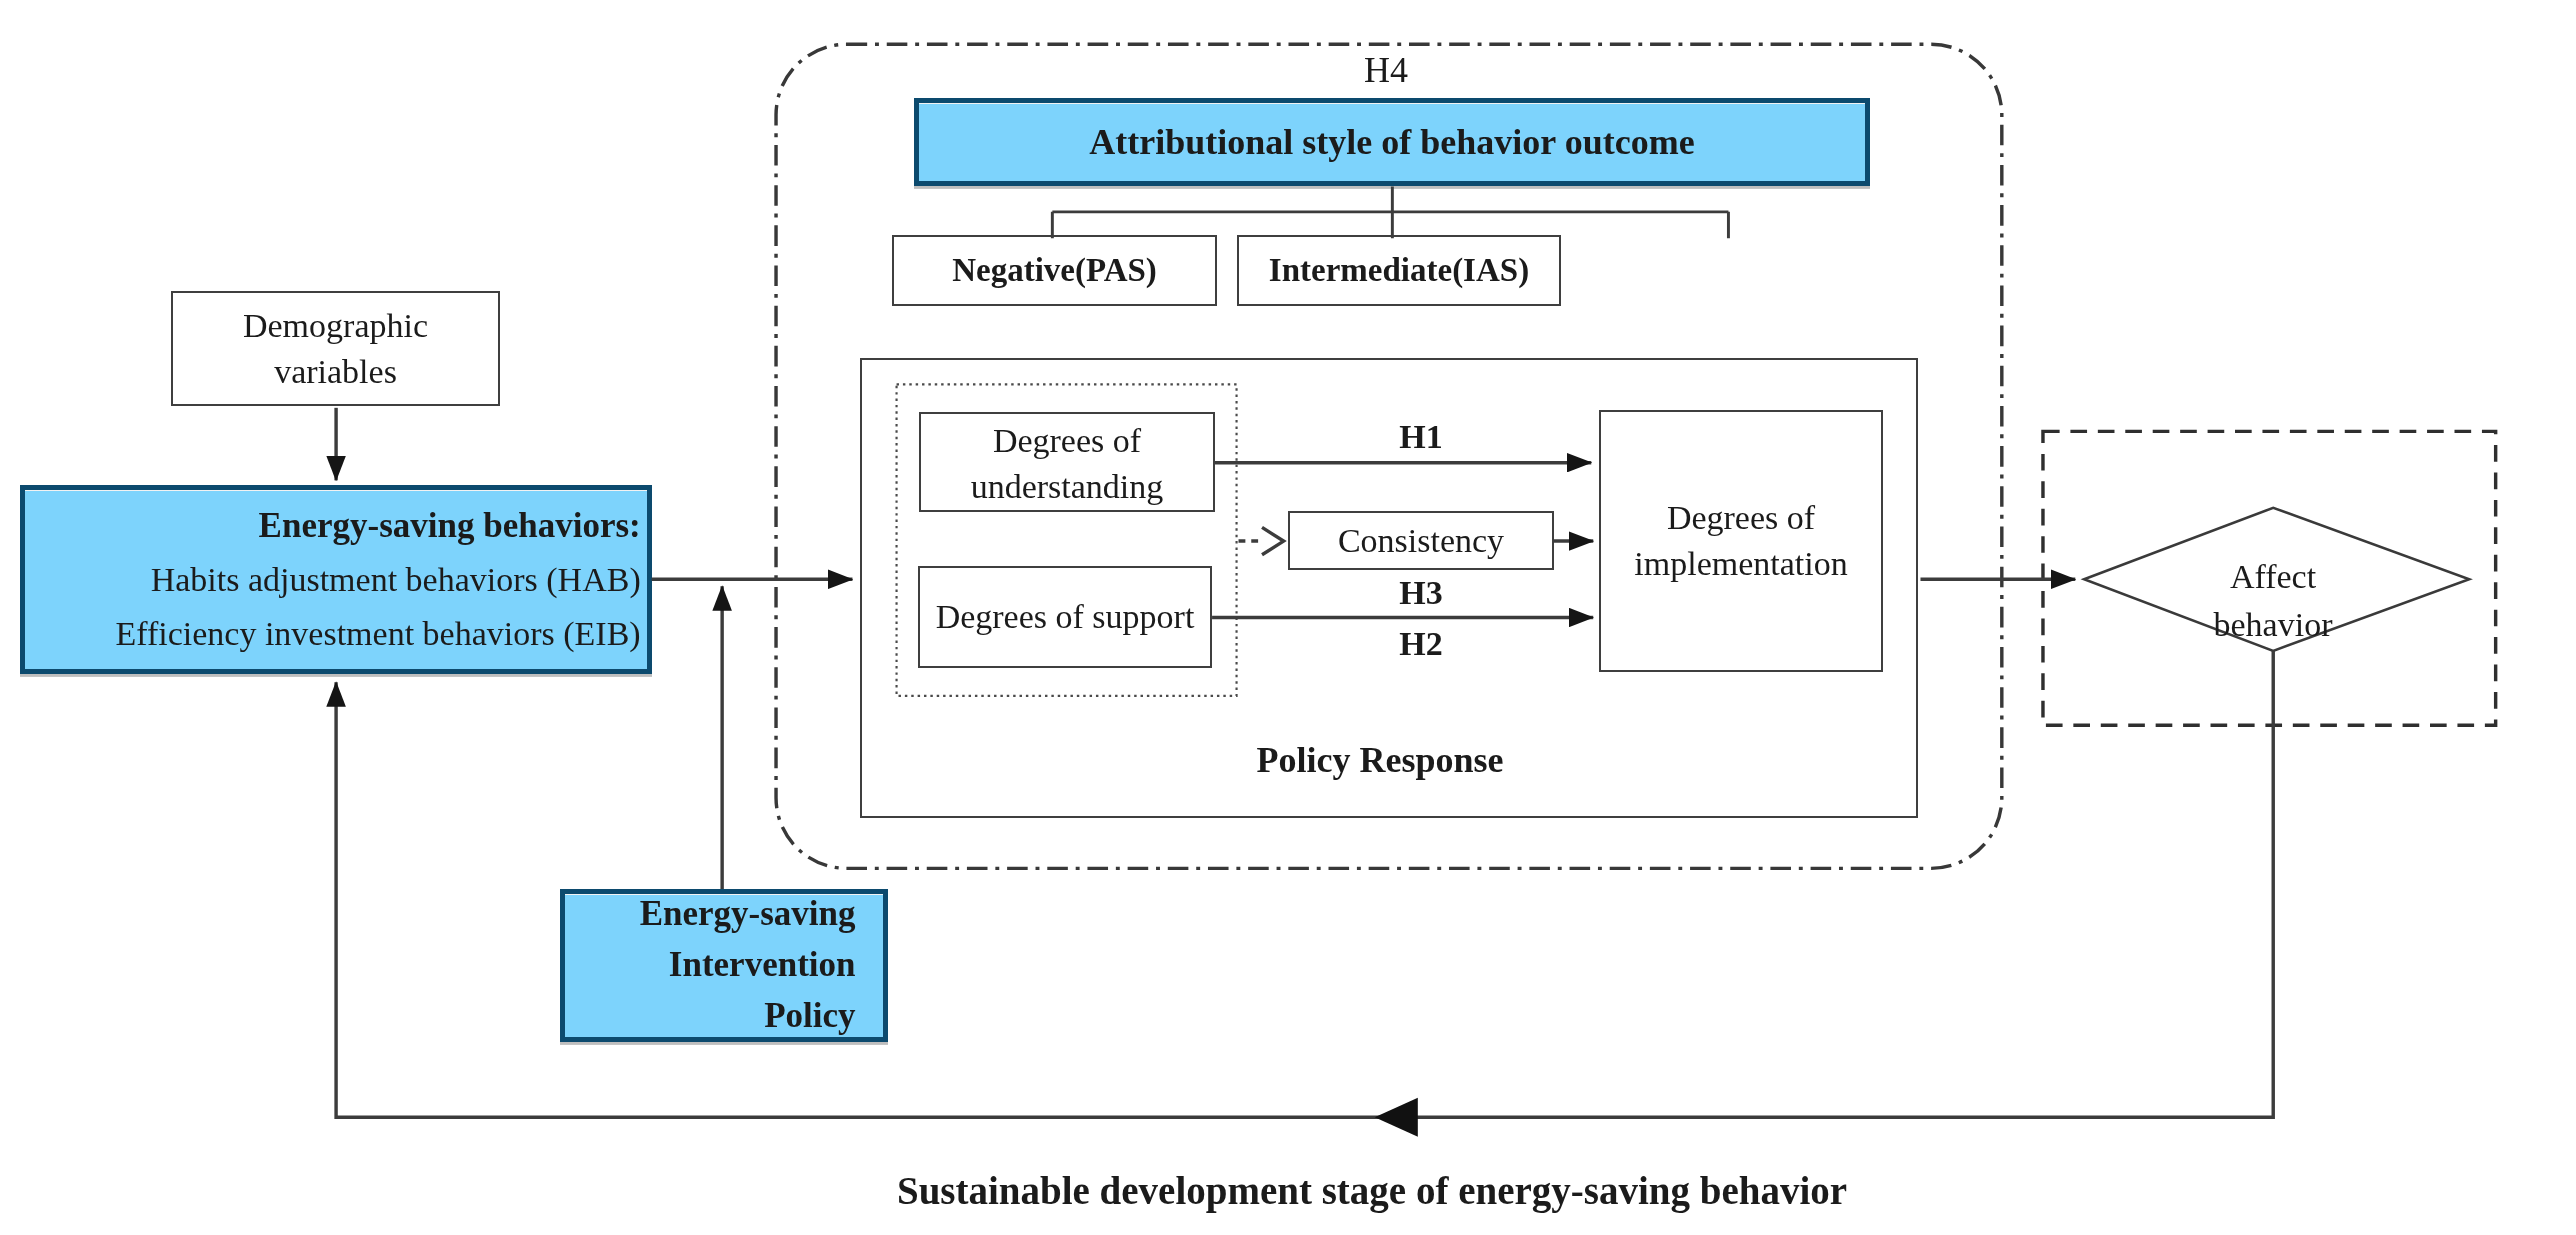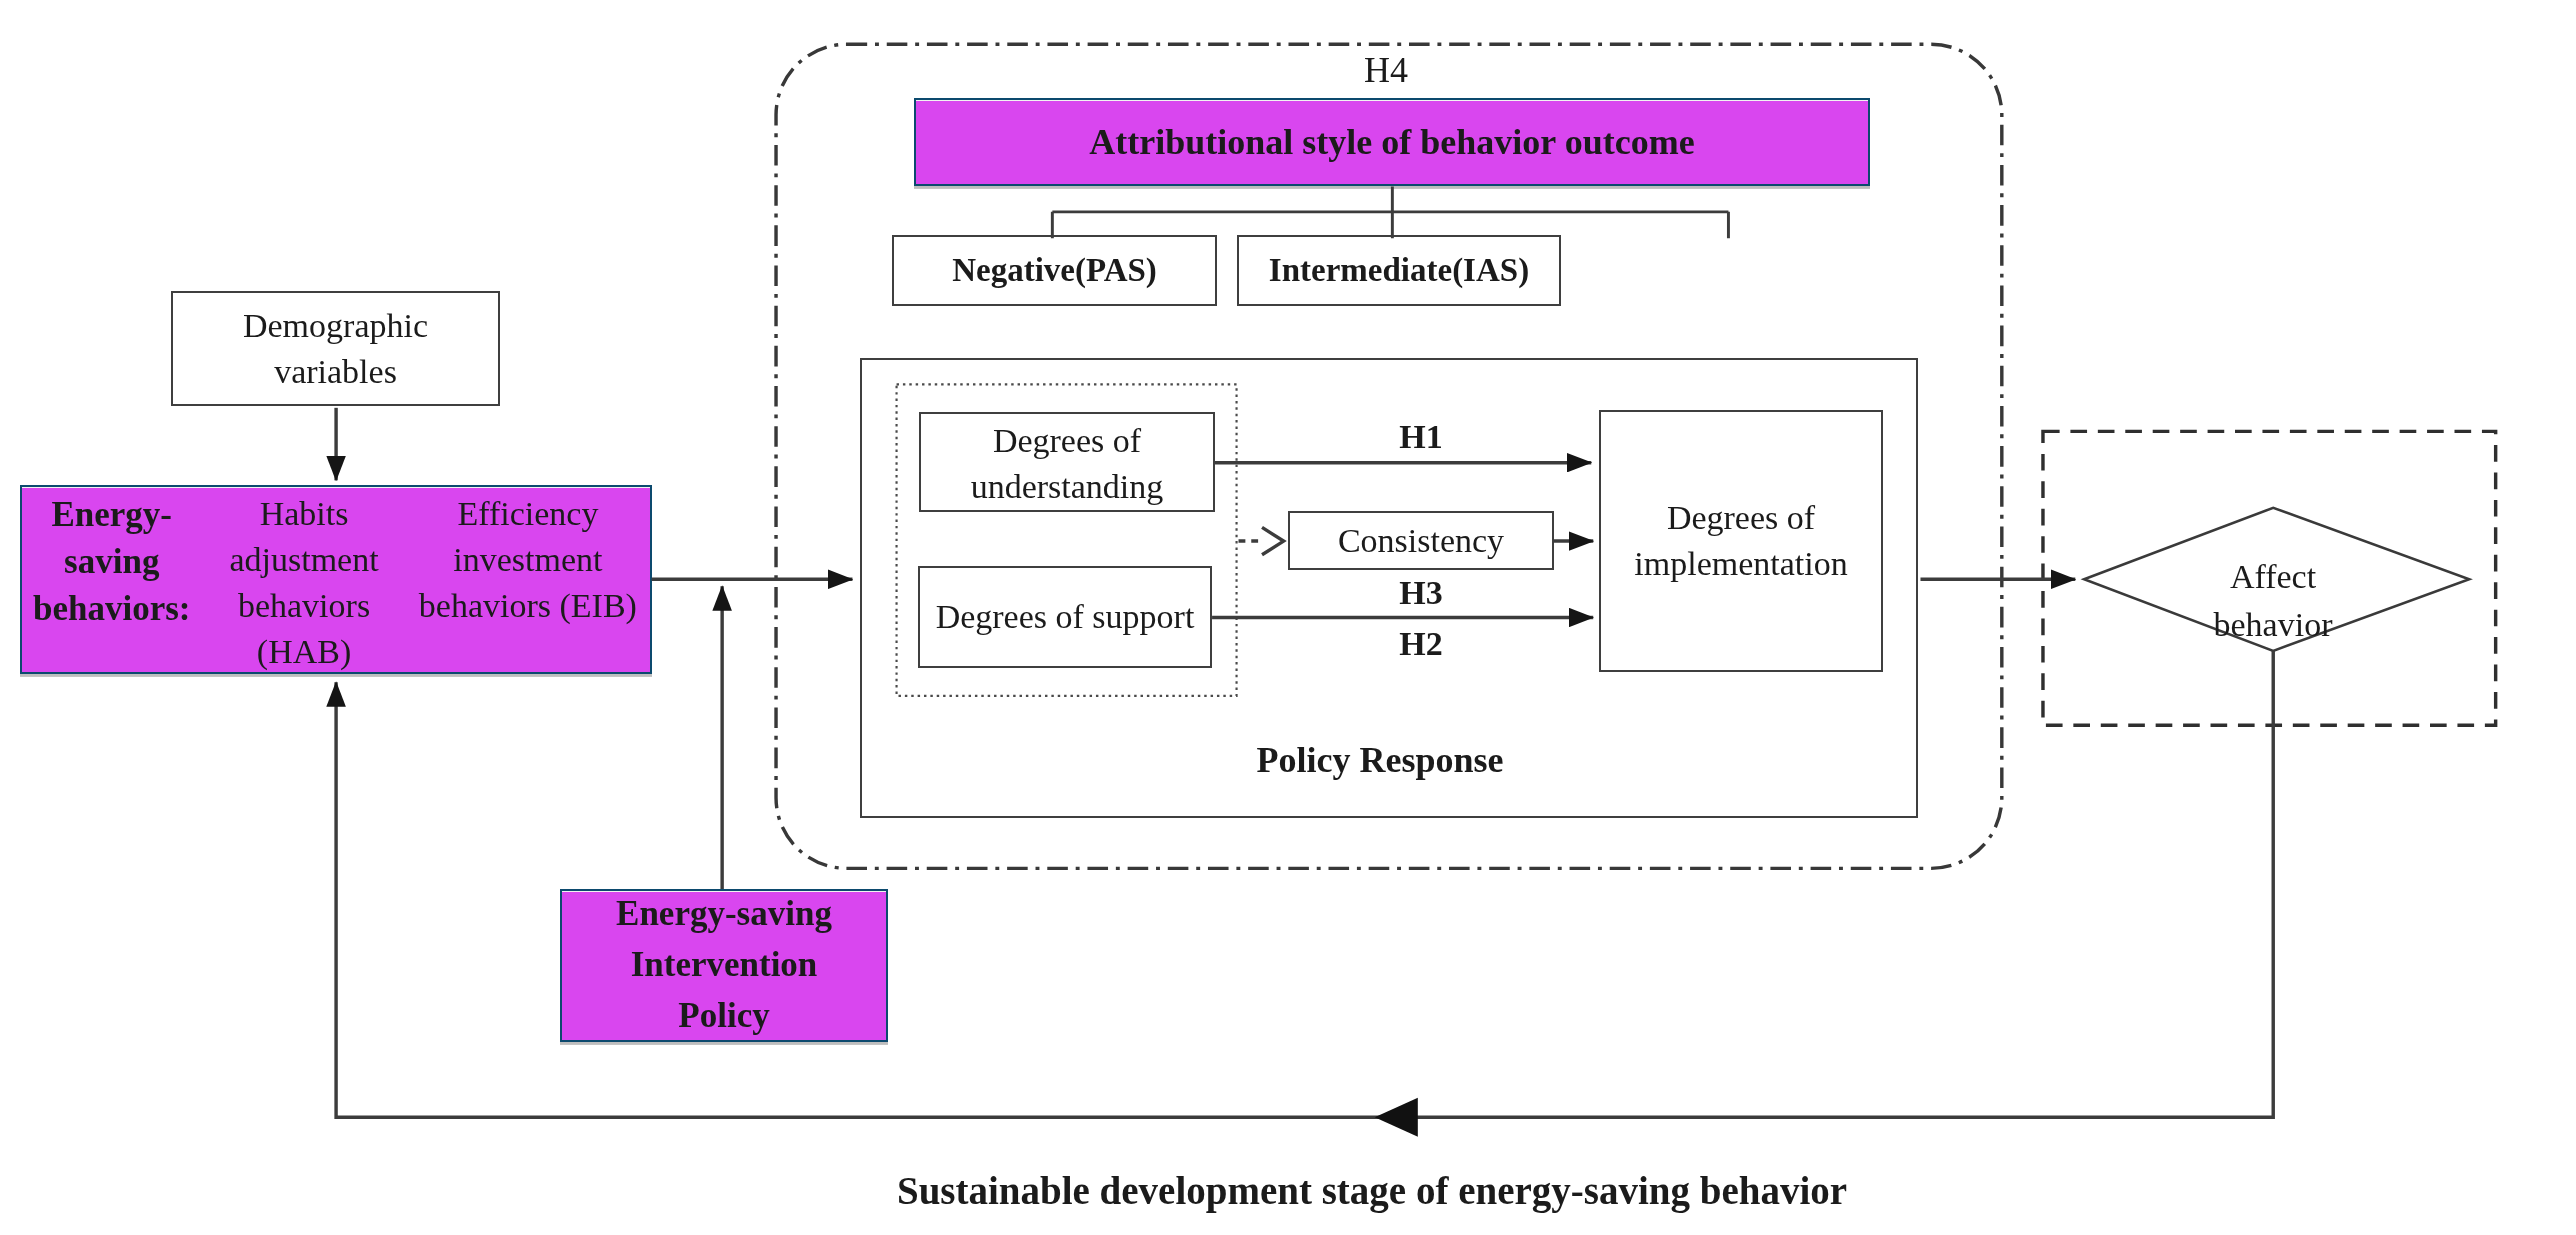--- a/index.html
+++ b/index.html
@@ -7,29 +7,29 @@
     position:relative;width:2576px;height:1236px;background:#ffffff;
     font-family:"Liberation Serif","DejaVu Serif",serif;color:#1b1b1b;
     overflow:hidden;
   }
   .stage svg.wires{position:absolute;left:0;top:0;z-index:2;pointer-events:none;}
   .box{
     position:absolute;z-index:1;display:flex;align-items:center;justify-content:center;
     text-align:center;box-sizing:border-box;line-height:1.35;
   }
   .wbox{background:#ffffff;border:2.9px solid #3f3f3f;}
-  .gbox{background:#d946ef;border:2px solid #0c4a6e;box-shadow:0 2.9px 0 rgba(110,110,110,.45), inset 0 1px 0 #f2f2f2;}
+  .gbox{background:#7dd3fc;border:5px solid #0c4a6e;box-shadow:0 2.9px 0 rgba(110,110,110,.45), inset 0 1px 0 #f2f2f2;text-align:right;}
   .lbl{position:absolute;z-index:3;display:flex;align-items:center;justify-content:center;text-align:center;}
   .bold{font-weight:bold;}
   .fs34{font-size:33px;}
   .fs35{font-size:34px;}
   .fs36{font-size:35px;}
   .fs37{font-size:36px;}
   .fs40{font-size:39px;}
-  .energy-inner{display:flex;flex-direction:row;justify-content:space-evenly;height:100%;width:100%;padding:3.9px 5.9px;box-sizing:border-box;}
+  .energy-inner{display:flex;flex-direction:column;justify-content:space-evenly;height:100%;width:100%;padding:3.9px 5.9px;box-sizing:border-box;}
   .wrap-narrow{width:263px;}
   .wrap-mid{width:274px;}
   .wrap-small{width:176px;}
 </style>
 </head>
 <body>
 
 <div class="stage">
 
   <svg class="wires" width="2576" height="1236" viewBox="0 0 2629 1261">

